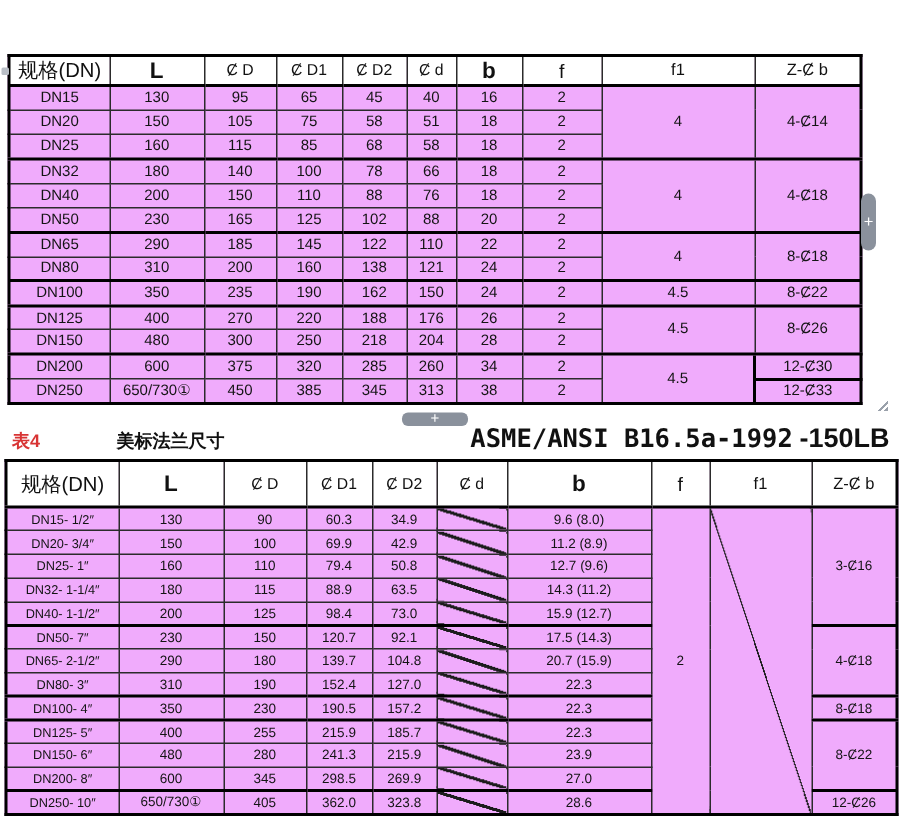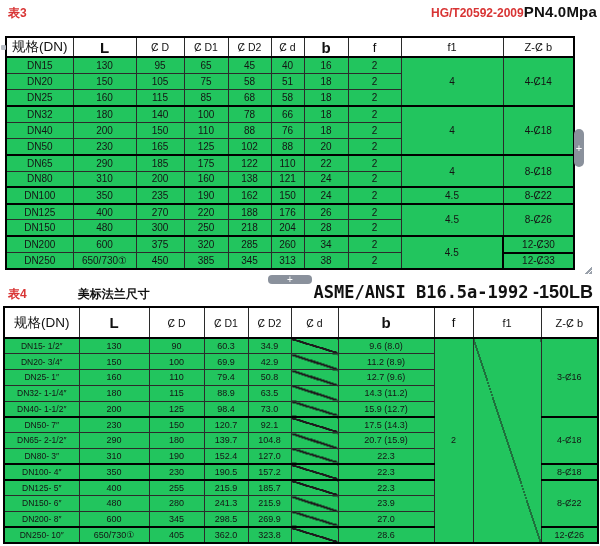--- a/index.html
+++ b/index.html
@@ -13,21 +13,21 @@
   .pn  { color:#111; font-weight:700; font-size:15px; letter-spacing:0.2px; }
   #title4 { top:282px; left:8px; right:7px; }
   .t4left { display:flex; gap:7px; align-items:flex-start; }
   .blackbold { color:#111; font-weight:700; font-size:12px;margin-left:44px; }
   .asme { color:#111; font-weight:700; font-size:17px; font-family:"DejaVu Sans Mono","Liberation Mono",monospace;margin-top:34px; }
   .lb { color:#111; font-weight:700; font-size:18px; }
   .hg4 { color:#111; font-weight:700; font-size:12.5px; }
   .wavy { text-decoration-line:underline; text-decoration-style:wavy; text-decoration-color:#e04040; text-decoration-thickness:1px; text-underline-offset:3px; }
 
   
-  table { position:absolute; border-collapse:collapse; table-layout:fixed; background:#22c55e; }
+  table { position:absolute; border-collapse:collapse; table-layout:fixed; background:#f0abfc; }
   table, th, td { border:1px solid #2b2b2b; }
   table { border:2px solid #000; }
   thead th { border-bottom:2px solid #000; font-weight:400; color:#111; background:#fff; }
   td { text-align:center; vertical-align:middle; color:#141414; }
 
   #t3 { left:5px; top:36px; width:568px; }
   #t3 thead tr { height:20px; }
   #t3 tbody tr { height:16.3px; }
   #t3 td { font-size:10px; }
   #t4 { left:3px; top:306px; width:594px; }
@@ -54,26 +54,20 @@
   #addrow { left:268px; top:275px; width:44px; height:9px; border-radius:4px; font-size:10px; line-height:1; }
   #corner { position:absolute; left:584px; top:266px; width:8px; height:8px;
             background:linear-gradient(135deg, transparent 55%, #9aa1ab 55%, #9aa1ab 70%, transparent 70%, transparent 80%, #9aa1ab 80%); cursor:nwse-resize; }
   #movehandle { position:absolute; left:1px; top:45px; width:5px; height:5px; background:#b9bec6; border-radius:1px; cursor:move; }
 </style>
 </head>
 <body>
 
 <div id="stage">
 
-  <div class="titlebar" id="title3">
-    <span class="red">表3</span>
-    <span>
-      <span class="red">HG/T20592-2009</span><span class="pn">PN4.0Mpa</span>
-    </span>
-  </div>
 
   <table id="t3">
     <colgroup>
       <col style="width:67px">
         <col style="width:63px">
         <col style="width:48px">
         <col style="width:44px">
         <col style="width:43px">
       <col style="width:33px">
         <col style="width:44px">
@@ -157,21 +151,21 @@
           <td>125</td>
           <td>102</td>
           <td>88</td>
           <td>20</td>
           <td>2</td>
         </tr>
         <tr class="grp">
           <td>DN65</td>
           <td>290</td>
           <td>185</td>
-          <td>175</td>
+          <td>145</td>
           <td>122</td>
           <td>110</td>
           <td>22</td>
           <td>2</td>
           <td rowspan="2">4</td>
           <td rowspan="2">8-Ȼ18</td>
         </tr>
         <tr>
           <td>DN80</td>
           <td>310</td>

